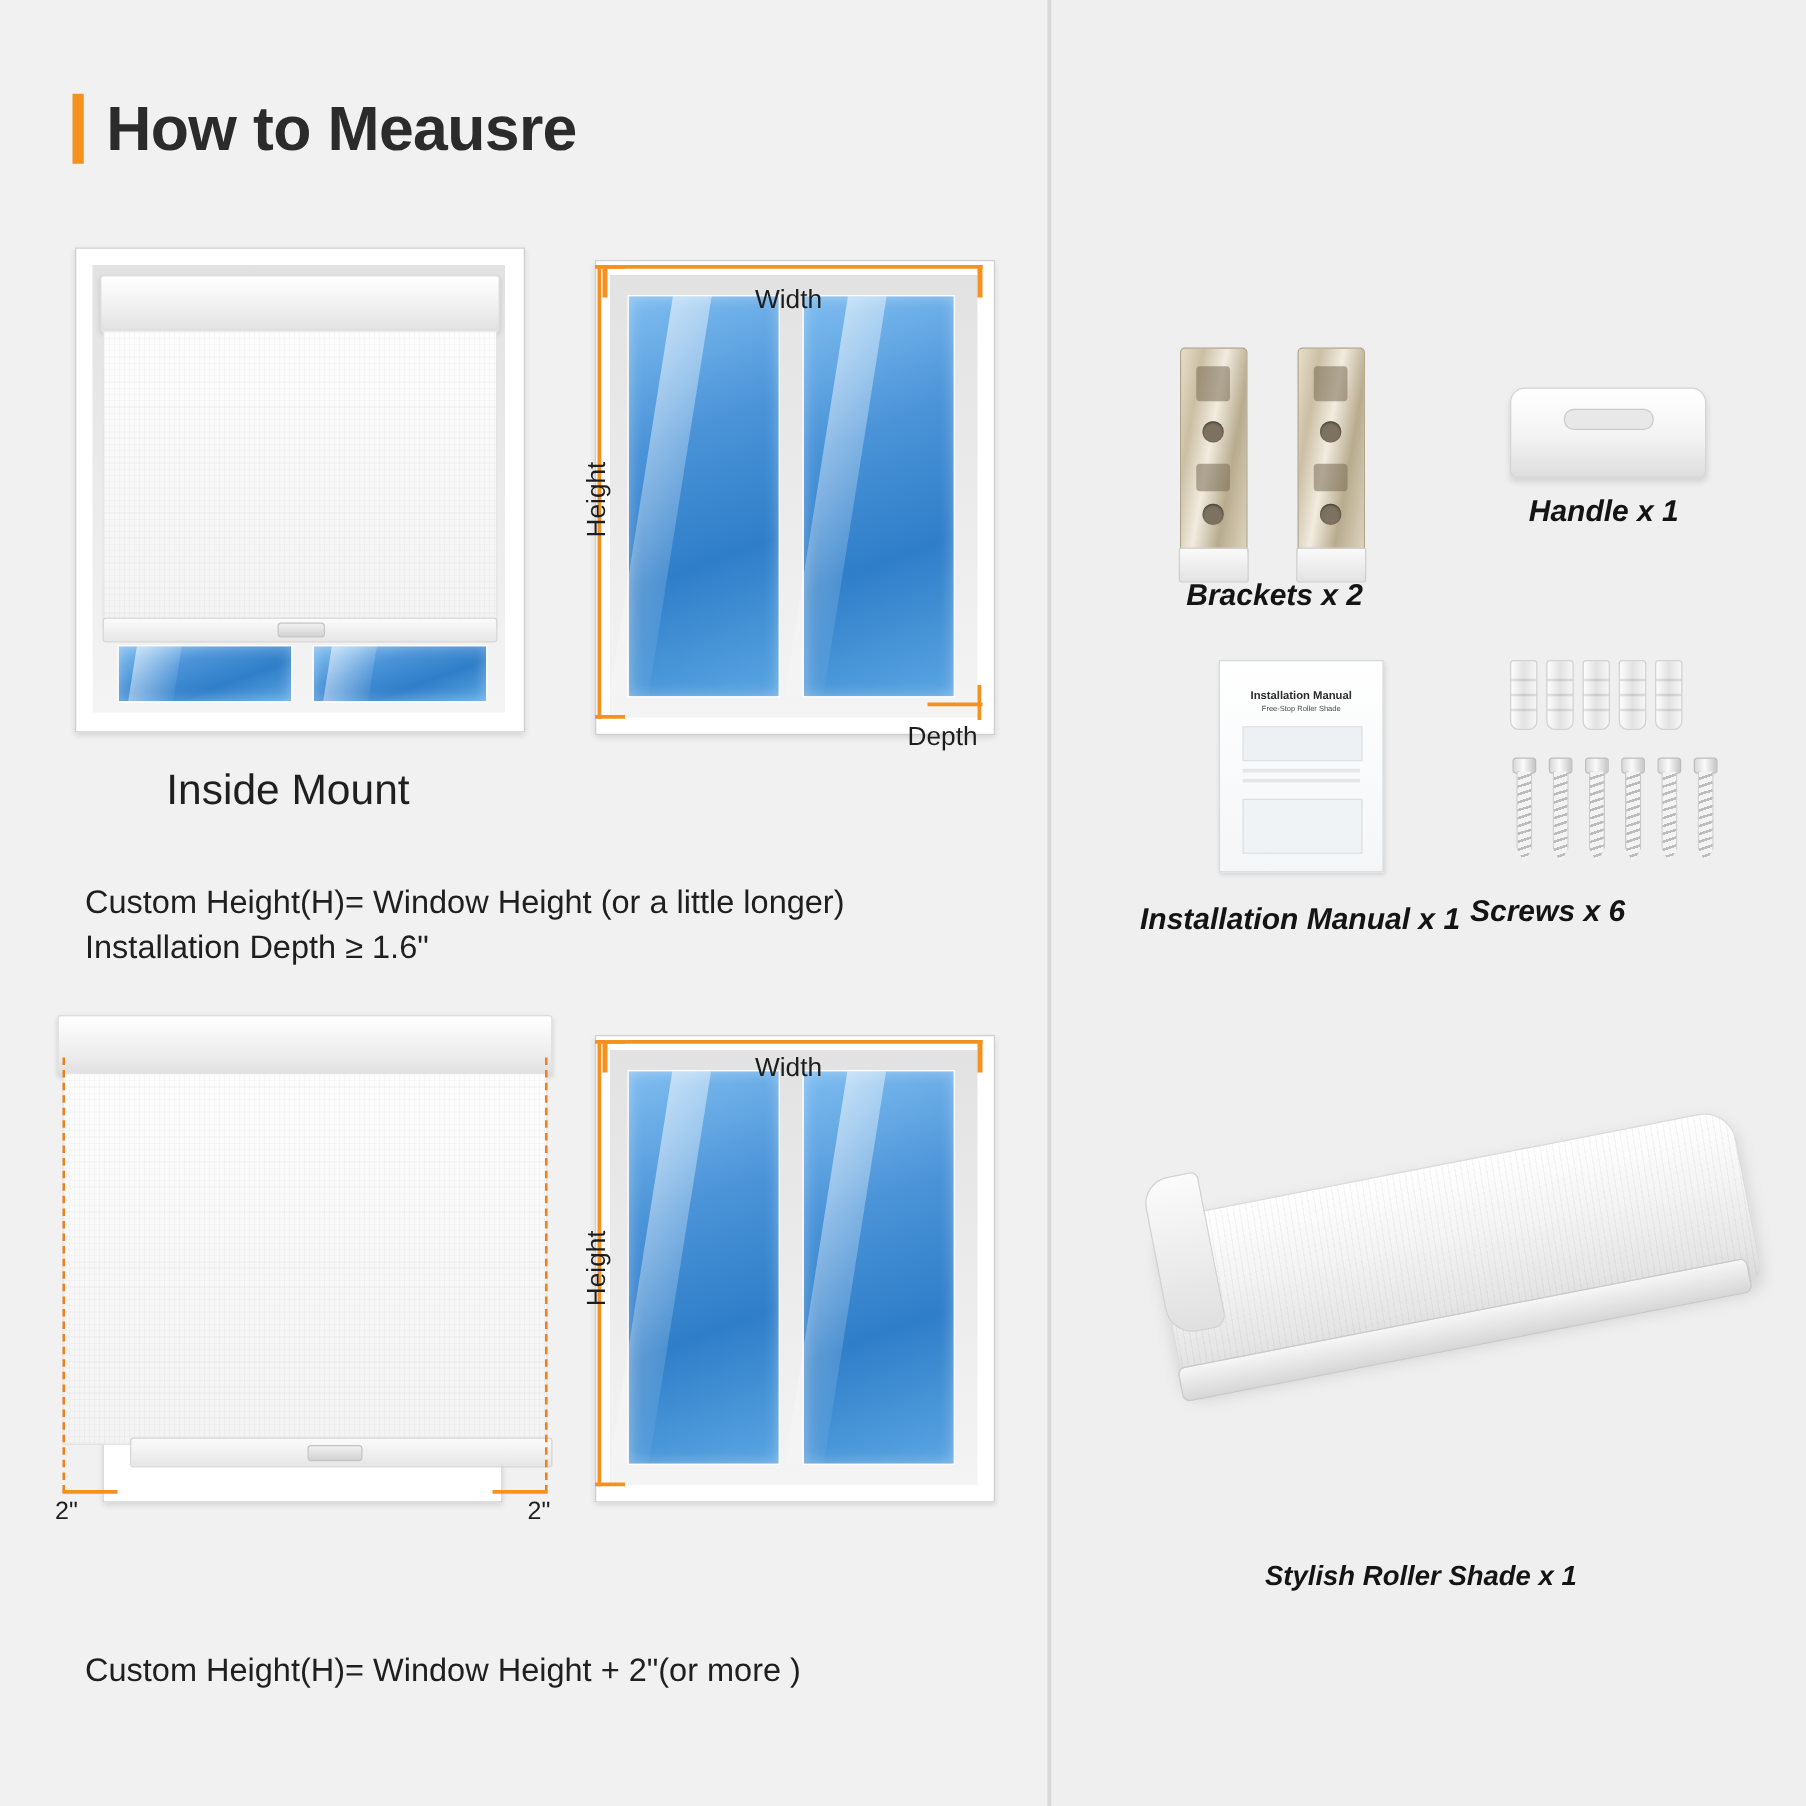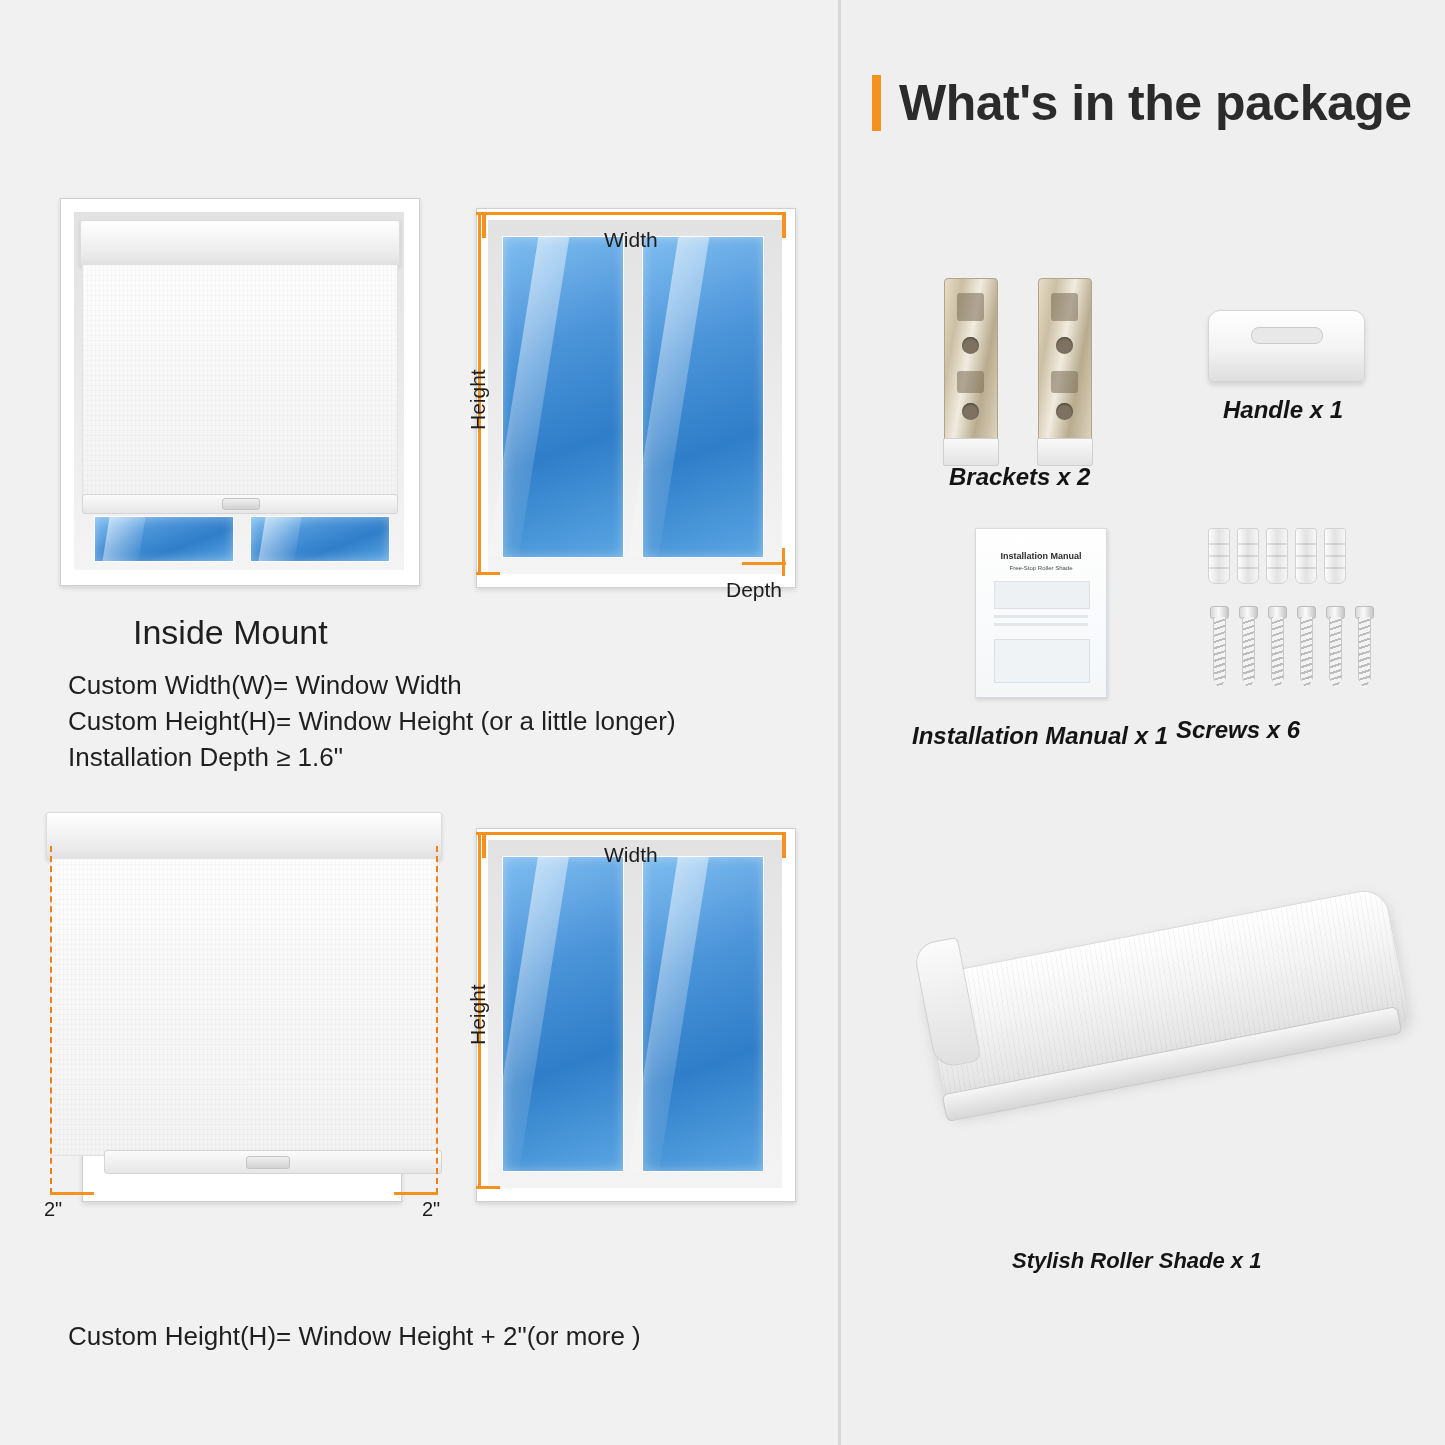--- a/index.html
+++ b/index.html
@@ -329,25 +329,25 @@
 </style>
 </head>
 <body>
 
 <div class="page">
 
   <div class="left-panel"></div>
   <div class="right-panel"></div>
   <div class="divider"></div>
 
-
-  <div class="heading" id="heading-right">
+  <div class="heading" id="heading-left">
     <div class="bar"></div>
-    <div class="htext">What's in the package</div>
-  </div>
+    <div class="htext">How to Meausre</div>
+  </div>
+
 
   <div class="shade-wrap" style="left:60px; top:198px; width:360px; height:388px;">
     <div class="win-frame" style="left:0; top:0; width:358px; height:386px;"></div>
     <div class="win-recess" style="left:14px; top:14px; width:330px; height:358px;"></div>
     <div class="shade-cassette" style="left:20px; top:22px; width:318px; height:44px;"></div>
     <div class="shade-fabric" style="left:22px; top:66px; width:314px; height:236px;"></div>
     <div class="shade-bottombar" style="left:22px; top:296px; width:314px; height:18px;"></div>
     <div class="shade-handle" style="left:162px; top:300px; width:36px; height:10px;"></div>
     <div class="glass" style="left:34px; top:318px; width:138px; height:44px;"></div>
     <div class="glass" style="left:190px; top:318px; width:138px; height:44px;"></div>
@@ -368,21 +368,20 @@
     <div class="orange-tick" style="left:8px; top:12px; width:3px; height:363px;"></div>
 
     <div class="orange-tick" style="left:272px; top:362px; width:44px; height:3px;"></div>
     <div class="orange-tick" style="left:312px; top:348px; width:3px; height:28px;"></div>
   </div>
   <div class="mark-label" style="left:604px; top:228px;">Width</div>
   <div class="mark-label vertical" style="left:466px; top:430px;">Height</div>
   <div class="mark-label" style="left:726px; top:578px;">Depth</div>
 
   <div class="mount-title" style="left:133px; top:613px;">Inside Mount</div>
-  <div class="spec-line" style="left:68px; top:670px;">Custom Width(W)= Window Width</div>
   <div class="spec-line" style="left:68px; top:706px;">Custom Height(H)= Window Height (or a little longer)</div>
   <div class="spec-line" style="left:68px; top:742px;">Installation Depth ≥ 1.6"</div>
 
   <div class="shade-wrap" style="left:46px; top:812px; width:400px; height:396px;">
     <div class="win-frame" style="left:36px; top:98px; width:318px; height:290px;"></div>
     <div class="shade-cassette" style="left:0px; top:0px; width:394px; height:46px;"></div>
     <div class="shade-fabric" style="left:4px; top:46px; width:386px; height:296px;"></div>
     <div class="shade-bottombar" style="left:58px; top:338px; width:336px; height:22px;"></div>
     <div class="shade-handle" style="left:200px; top:344px; width:42px; height:11px;"></div>
 

